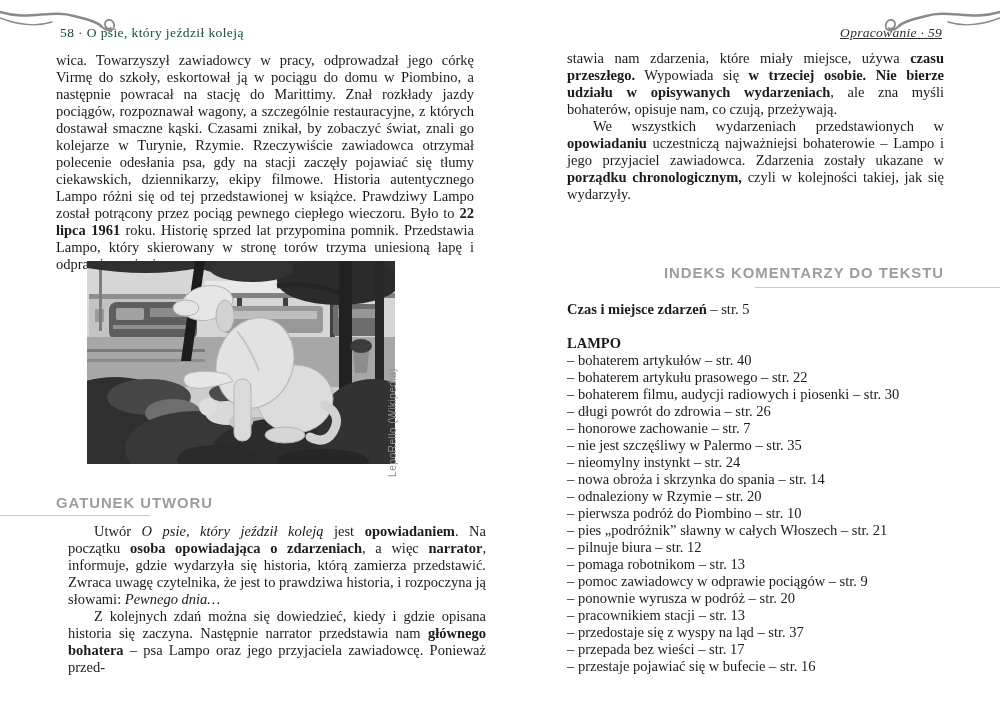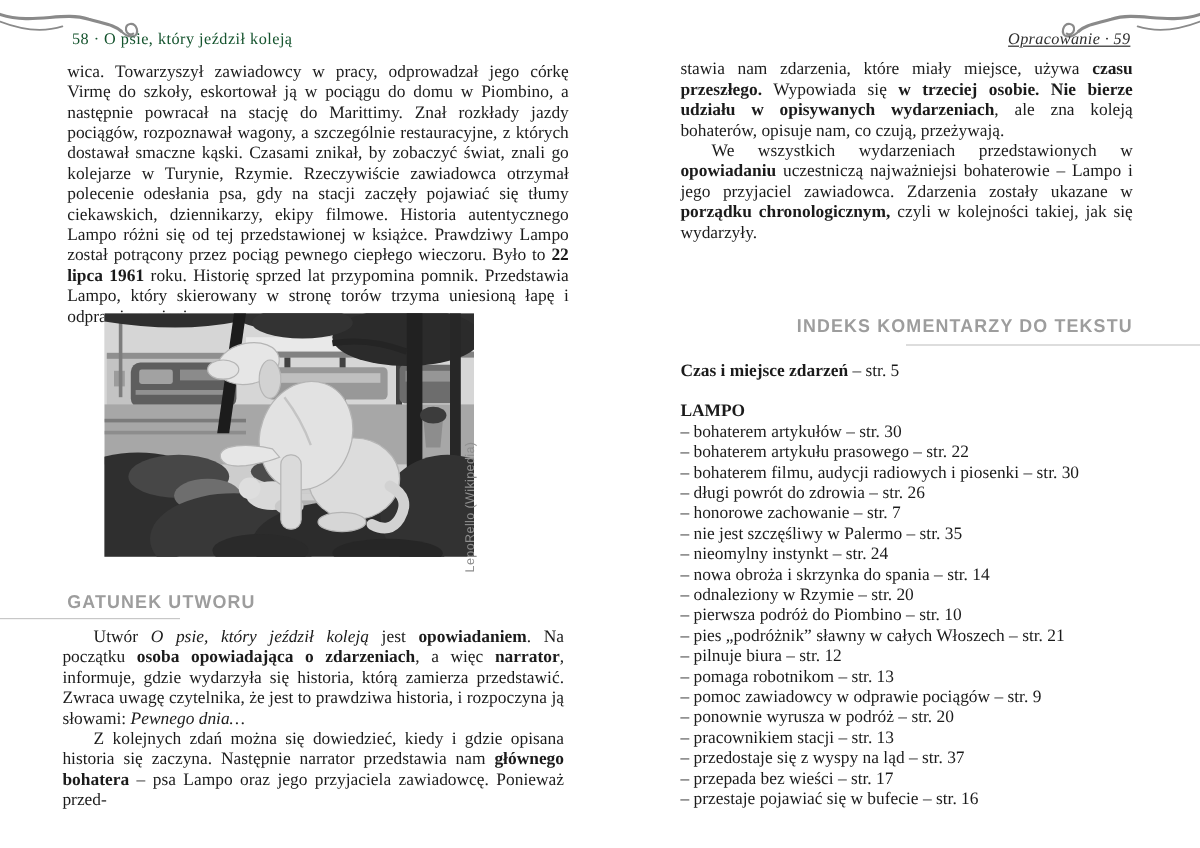--- a/index.html
+++ b/index.html
@@ -13,21 +13,21 @@
   .ornament{position:absolute;top:5px;}
   .ornament.left{left:0;}
   .ornament.right{right:0;transform:scaleX(-1);}
   
   .bodytext{font-size:14.5px;line-height:17px;text-align:justify;hyphens:none;}
   .bodytext p{margin:0;}
   .bodytext p.ind{text-indent:26px;}
   .run-b{font-weight:bold;}
   .run-i{font-style:italic;}
   .col-intro{position:absolute;left:56px;top:52px;width:418px;}
-  .col-paras{position:absolute;left:52px;top:523px;width:418px;}
+  .col-paras{position:absolute;left:68px;top:523px;width:418px;}
   .col-right{position:absolute;left:567px;top:50px;width:377px;}
   
   .sec-head{font-family:"Liberation Sans",sans-serif;font-size:15.5px;font-weight:bold;
     color:#9d9d9d;letter-spacing:1px;transform:scaleX(.96);transform-origin:left center;white-space:nowrap;}
   .gatunek-head{position:absolute;left:56px;top:494px;}
   .rule{position:absolute;height:0;border-top:1px solid #c7c7c7;}
   .rule-left{left:0;top:515px;width:150px;}
   .rule-right{left:755px;top:287px;width:245px;}
   .index-head{position:absolute;left:567px;top:264px;width:377px;text-align:right;transform-origin:right center;transform:scaleX(.96);}
   .index-body{position:absolute;left:567px;top:301px;width:377px;font-size:14.5px;line-height:17px;}
@@ -150,32 +150,32 @@
   <div class="photo-credit">LepoRello (Wikipedia)</div>
 
   <div class="sec-head gatunek-head">GATUNEK UTWORU</div>
   <div class="rule rule-left"></div>
   <div class="col-paras bodytext">
     <p class="ind"><span>Utwór </span><span class="run-i">O psie, który jeździł koleją</span><span> jest </span><span class="run-b">opowiadaniem</span><span>. Na początku </span><span class="run-b">osoba opowiadająca o zdarzeniach</span><span>, a więc </span><span class="run-b">narrator</span><span>, informuje, gdzie wydarzyła się historia, którą zamierza przedstawić. Zwraca uwagę czytelnika, że jest to prawdziwa historia, i rozpoczyna ją słowami: </span><span class="run-i">Pewnego dnia…</span></p>
     <p class="ind"><span>Z kolejnych zdań można się dowiedzieć, kiedy i gdzie opisana historia się zaczyna. Następnie narrator przedstawia nam </span><span class="run-b">głównego bohatera</span><span> – psa Lampo oraz jego przyjaciela zawiadowcę. Ponieważ przed-</span></p>
   </div>
 
   <div class="col-right bodytext">
-    <p><span>stawia nam zdarzenia, które miały miejsce, używa </span><span class="run-b">czasu przeszłego.</span><span> Wypowiada się </span><span class="run-b">w trzeciej osobie. Nie bierze udziału w opisywanych wydarzeniach</span><span>, ale zna koleją bohaterów, opisuje nam, co czują, przeżywają.</span></p>
+    <p><span>stawia nam zdarzenia, które miały miejsce, używa </span><span class="run-b">czasu przeszłego.</span><span> Wypowiada się </span><span class="run-b">w trzeciej osobie. Nie bierze udziału w opisywanych wydarzeniach</span><span>, ale zna myśli bohaterów, opisuje nam, co czują, przeżywają.</span></p>
     <p class="ind"><span>We wszystkich wydarzeniach przedstawionych w </span><span class="run-b">opowiadaniu</span><span> uczestniczą najważniejsi bohaterowie – Lampo i jego przyjaciel zawiadowca. Zdarzenia zostały ukazane w </span><span class="run-b">porządku chronologicznym,</span><span> czyli w kolejności takiej, jak się wydarzyły.</span></p>
   </div>
 
   <div class="sec-head index-head">INDEKS KOMENTARZY DO TEKSTU</div>
   <div class="rule rule-right"></div>
 
   <div class="index-body">
     <p class="index-line"><span class="run-b">Czas i miejsce zdarzeń</span><span> – str. 5</span></p>
     <p class="index-line lampo-head">LAMPO</p>
     <div>
-        <div class="index-item">– bohaterem artykułów – str. 30</div>
+        <div class="index-item">– bohaterem artykułów – str. 40</div>
         <div class="index-item">– bohaterem artykułu prasowego – str. 22</div>
         <div class="index-item">– bohaterem filmu, audycji radiowych i piosenki – str. 30</div>
         <div class="index-item">– długi powrót do zdrowia – str. 26</div>
         <div class="index-item">– honorowe zachowanie – str. 7</div>
         <div class="index-item">– nie jest szczęśliwy w Palermo – str. 35</div>
         <div class="index-item">– nieomylny instynkt – str. 24</div>
         <div class="index-item">– nowa obroża i skrzynka do spania – str. 14</div>
         <div class="index-item">– odnaleziony w Rzymie – str. 20</div>
         <div class="index-item">– pierwsza podróż do Piombino – str. 10</div>
         <div class="index-item">– pies „podróżnik” sławny w całych Włoszech – str. 21</div>

